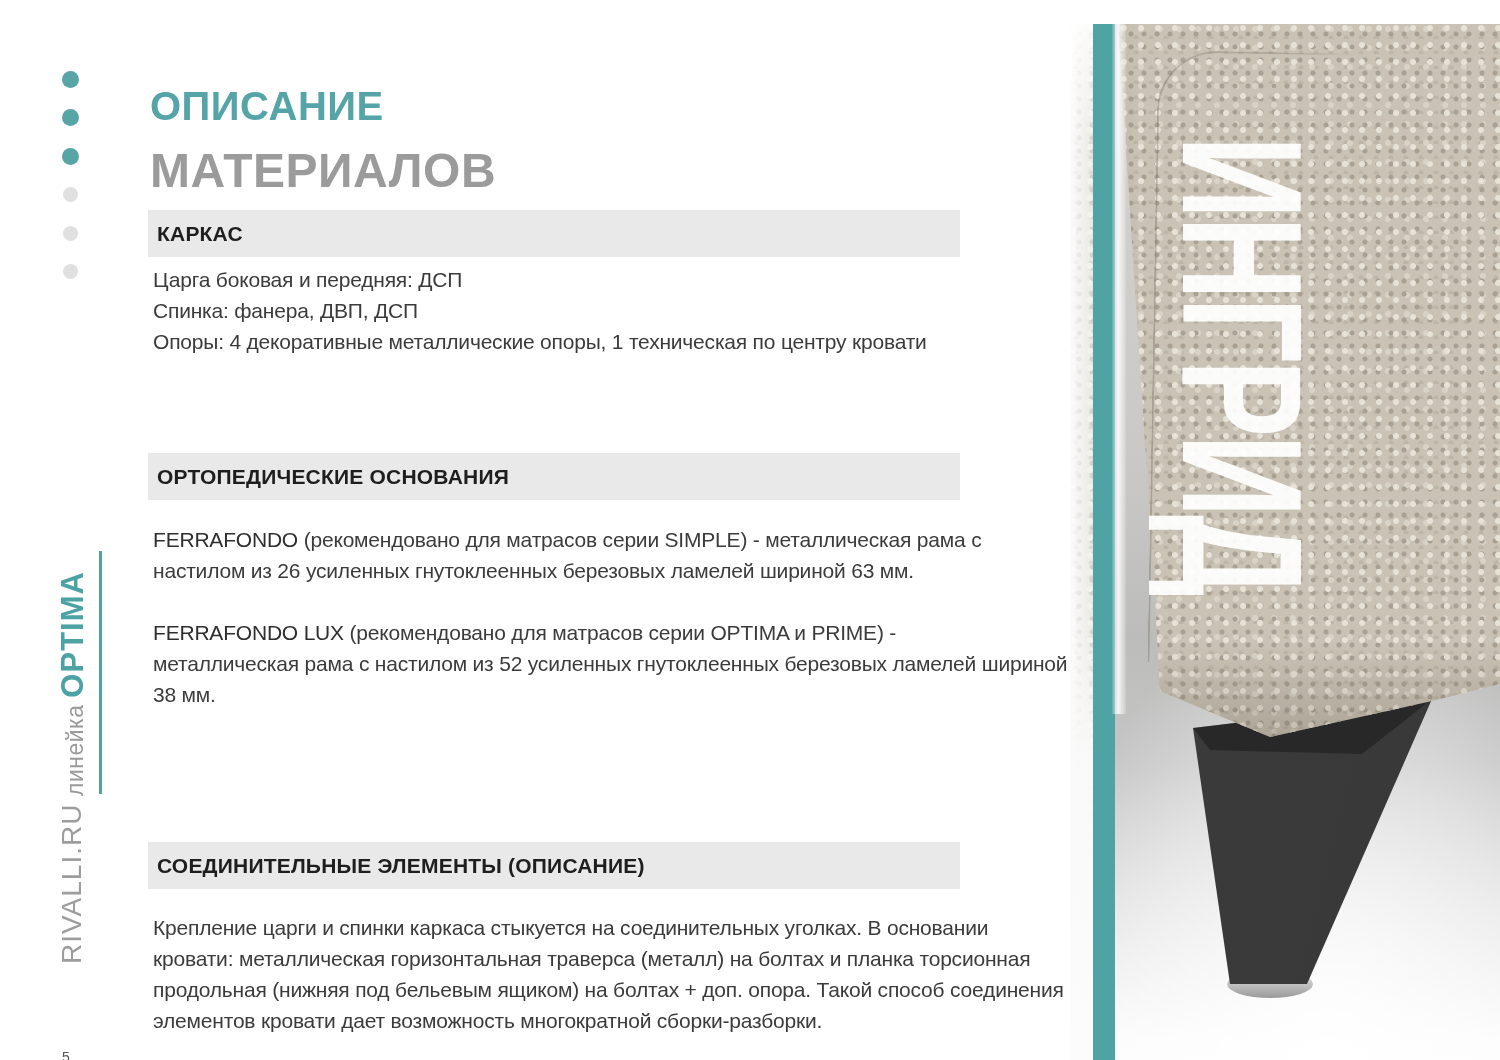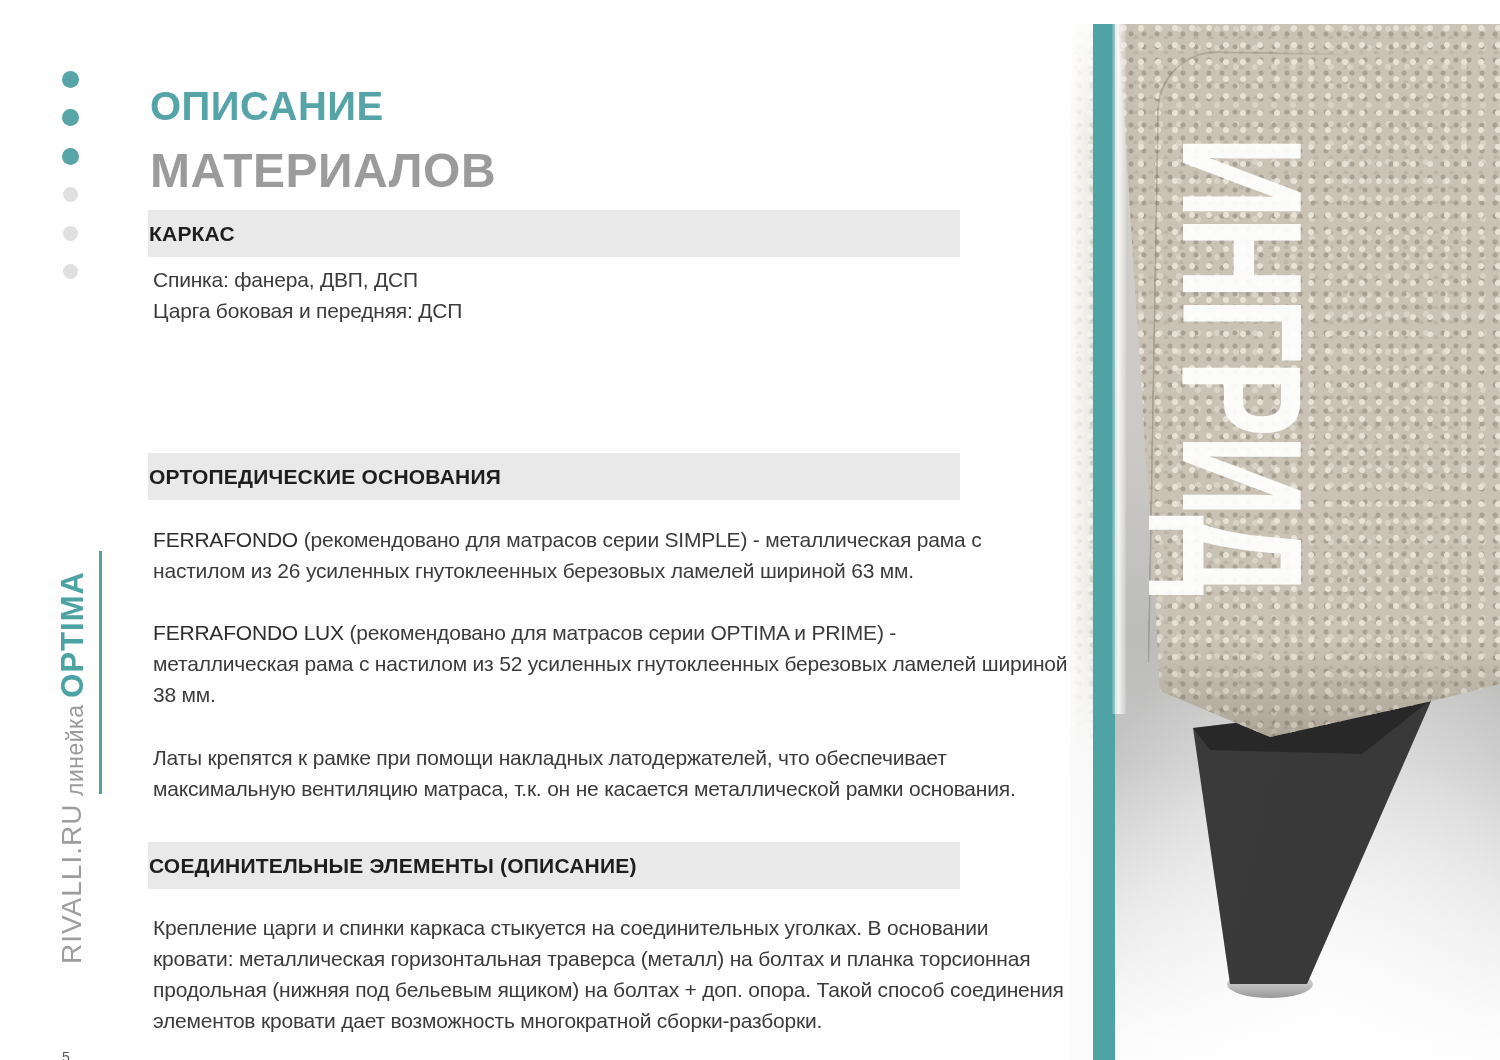--- a/index.html
+++ b/index.html
@@ -10,21 +10,21 @@
   .dot{position:absolute;border-radius:50%;}
   .dot.teal{width:17px;height:17px;background:#57a5a6;}
   .dot.gray{width:15px;height:15px;background:#e0e0e0;}
 
   
   .h1{position:absolute;left:150px;top:60px;font-size:40px;font-weight:bold;color:#55a4a7;letter-spacing:.5px;}
   .h2{position:absolute;left:150px;top:119px;font-size:48px;font-weight:bold;color:#9b9b9b;letter-spacing:.5px;}
 
   
   .bar{position:absolute;left:148px;width:812px;height:47px;background:#e9e9e9;
-       display:flex;align-items:center;padding-left:1px;box-sizing:border-box;}
+       display:flex;align-items:center;padding-left:9px;box-sizing:border-box;}
   .bar span{font-size:21px;font-weight:bold;color:#1e1e1e;letter-spacing:.2px;}
 
   
   .lines{position:absolute;left:153px;top:240px;font-size:21px;color:#3b3b3b;letter-spacing:-.2px;}
   .lines .ln{height:31px;line-height:31px;white-space:nowrap;}
   sup{font-size:12px;vertical-align:super;line-height:0;}
   .para{position:absolute;left:153px;width:917px;font-size:21px;line-height:31px;color:#3b3b3b;
         letter-spacing:-.2px;white-space:pre-line;}
   .para b{font-weight:normal;color:#2e2e2e;}
 
@@ -98,31 +98,31 @@
   <div class="dot gray" style="left:63px;top:202px"></div>
   <div class="dot gray" style="left:63px;top:240px"></div>
 
   <div class="h1">ОПИСАНИЕ</div>
   <div class="h2">МАТЕРИАЛОВ</div>
 
   <div class="bar" style="top:186px">
     <span>КАРКАС</span>
   </div>
   <div class="lines">
+    <div class="ln"><span>Царга боковая и передняя: ДСП</span><sup></sup></div>
     <div class="ln"><span>Спинка: фанера, ДВП, ДСП</span><sup></sup></div>
-    <div class="ln"><span>Царга боковая и передняя: ДСП</span><sup></sup></div>
+    <div class="ln"><span>Опоры: 4 декоративные металлические опоры, 1 техническая по центру кровати</span><sup></sup></div>
   </div>
 
   <div class="bar" style="top:429px">
     <span>ОРТОПЕДИЧЕСКИЕ ОСНОВАНИЯ</span>
   </div>
   <div class="para" style="top:500px"><b>FERRAFONDO</b><span> (рекомендовано для матрасов серии SIMPLE) - металлическая рама с настилом из 26 усиленных гнутоклеенных березовых ламелей шириной 63 мм.</span></div>
   <div class="para" style="top:593px"><b>FERRAFONDO LUX</b><span> (рекомендовано для матрасов серии OPTIMA и PRIME) -
 металлическая рама с настилом из 52 усиленных гнутоклеенных березовых ламелей шириной 38 мм.</span></div>
-  <div class="para" style="top:718px"><span>Латы крепятся к рамке при помощи накладных латодержателей, что обеспечивает максимальную вентиляцию матраса, т.к. он не касается металлической рамки основания.</span></div>
 
   <div class="bar" style="top:818px">
     <span>СОЕДИНИТЕЛЬНЫЕ ЭЛЕМЕНТЫ (ОПИСАНИЕ)</span>
   </div>
   <div class="para" style="top:888px"><span>Крепление царги и спинки каркаса стыкуется на соединительных уголках. В основании кровати: металлическая горизонтальная траверса (металл) на болтах и планка торсионная продольная (нижняя под бельевым ящиком) на болтах + доп. опора. Такой способ соединения элементов кровати дает возможность многократной сборки-разборки.</span></div>
 
   <div class="v-line"></div>
   <div class="v-series">
     <span class="pre">линейка </span><span class="name">OPTIMA</span>
   </div>

